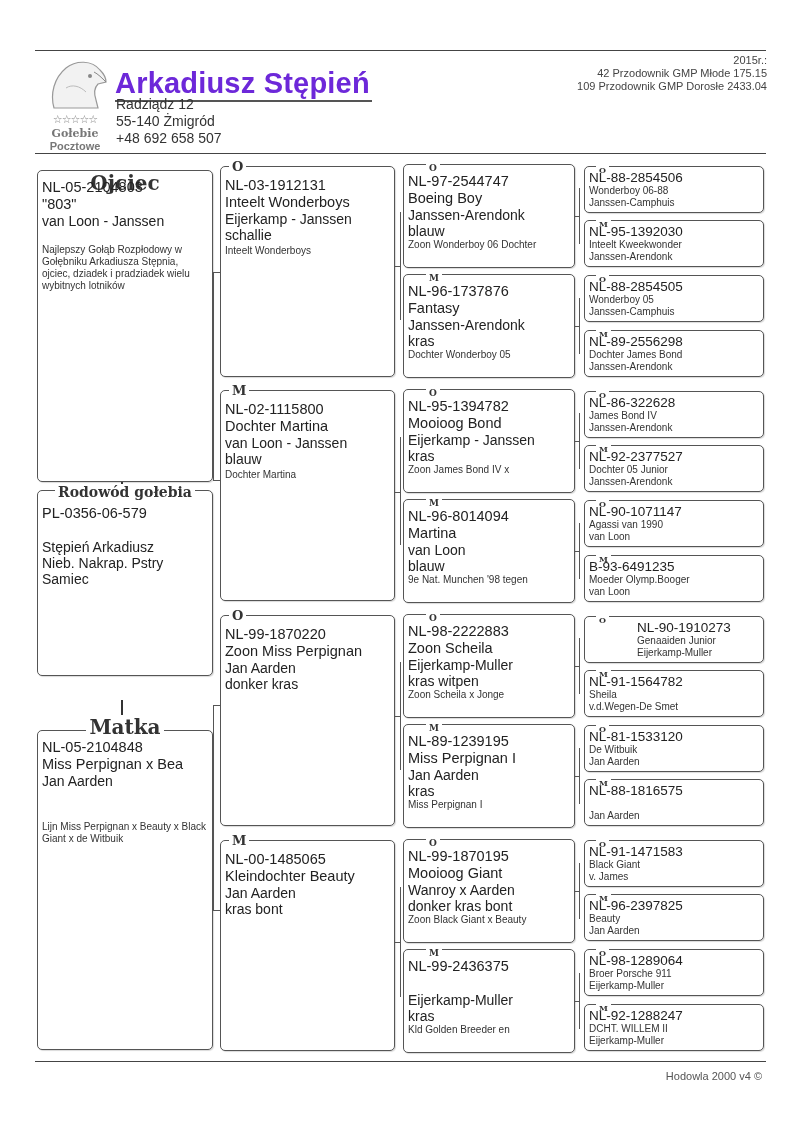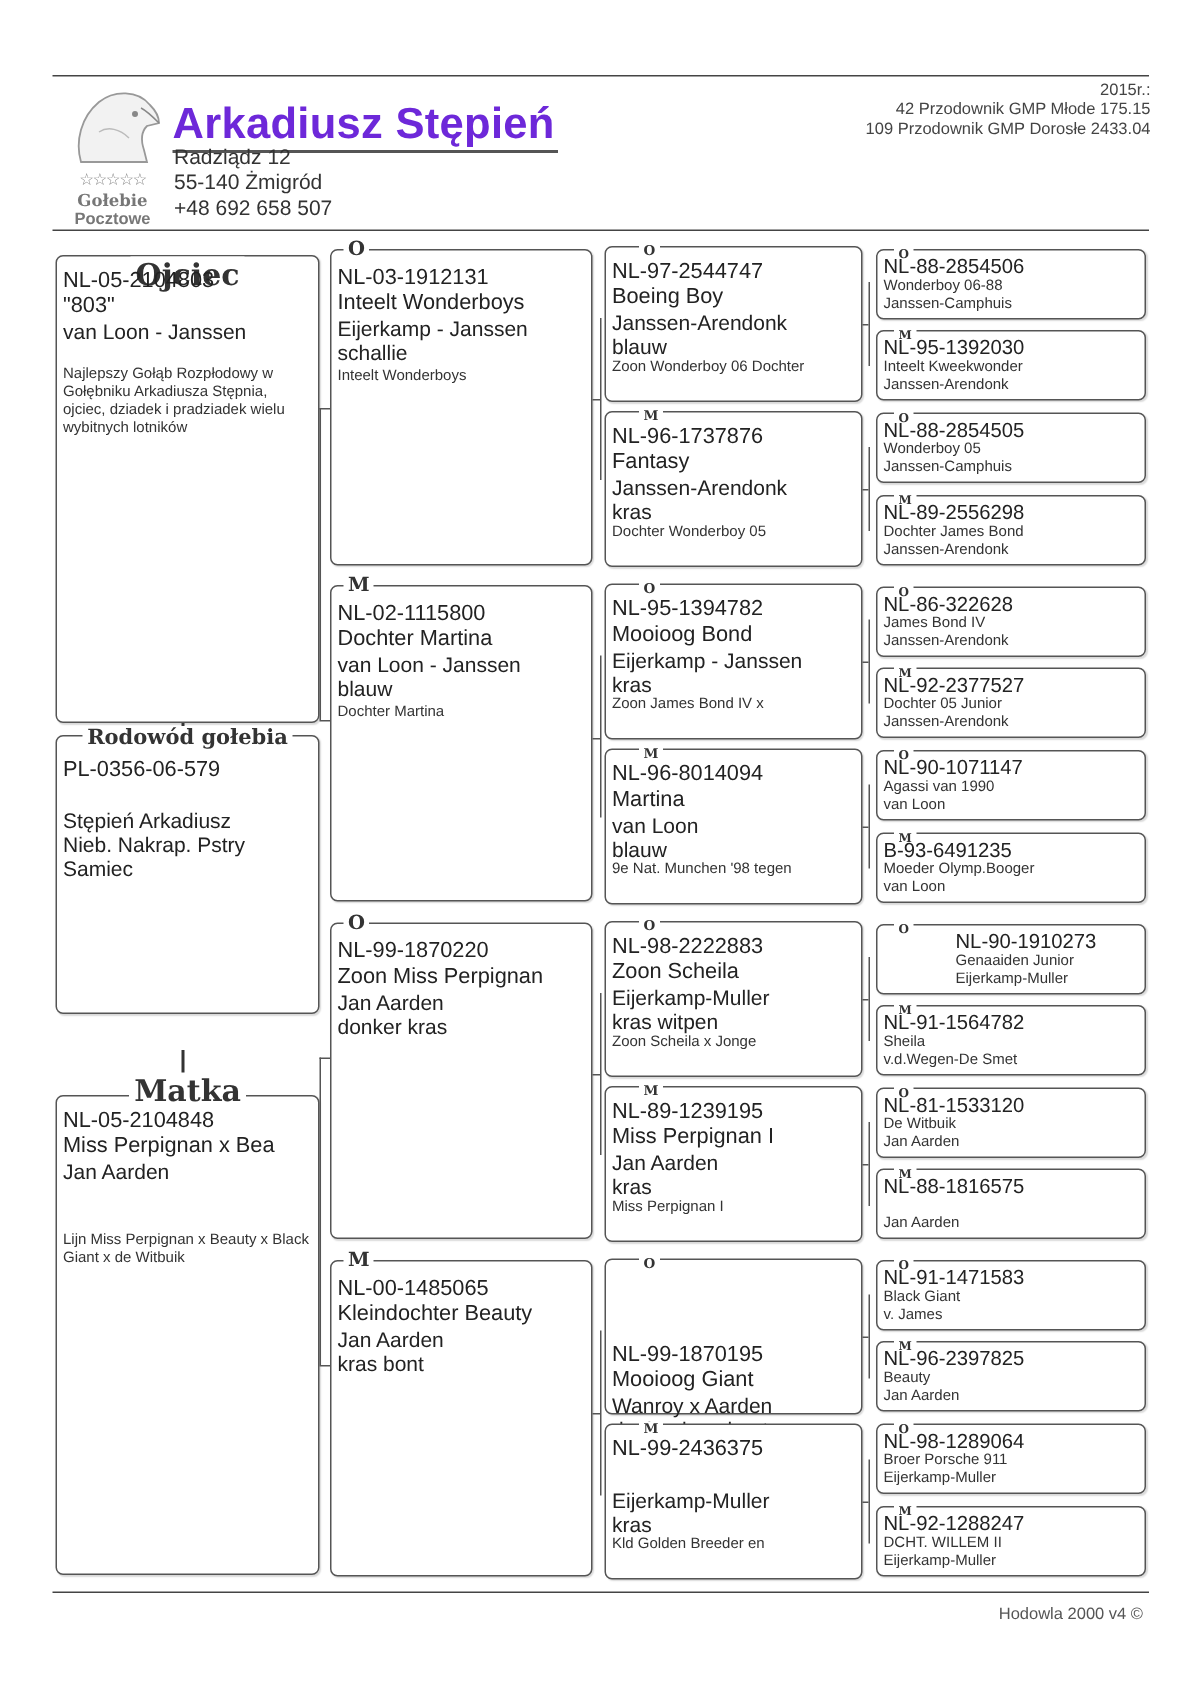--- a/index.html
+++ b/index.html
@@ -222,21 +222,21 @@
   <div class="content" style="top:8px;">
     <div class="big">NL-89-1239195</div>
     <div class="big">Miss Perpignan I</div>
     <div class="med">Jan Aarden</div>
     <div class="med">kras</div>
     <div class="sm">Miss Perpignan I</div>
   </div>
 </div>
 <div class="box g3" style="left:403px; top:839px; width:172px; height:104px;">
   <div class="legend" style="padding-left:22px;"><span>O</span></div>
-  <div class="content" style="top:8px;margin-top:47px;">
+  <div class="content" style="top:8px;">
     <div class="big">NL-99-1870195</div>
     <div class="big">Mooioog Giant</div>
     <div class="med">Wanroy x Aarden</div>
     <div class="med">donker kras bont</div>
     <div class="sm">Zoon Black Giant x Beauty</div>
   </div>
 </div>
 <div class="box g3" style="left:403px; top:949px; width:172px; height:104px;">
   <div class="legend" style="padding-left:22px;"><span>M</span></div>
   <div class="content" style="top:8px;">

